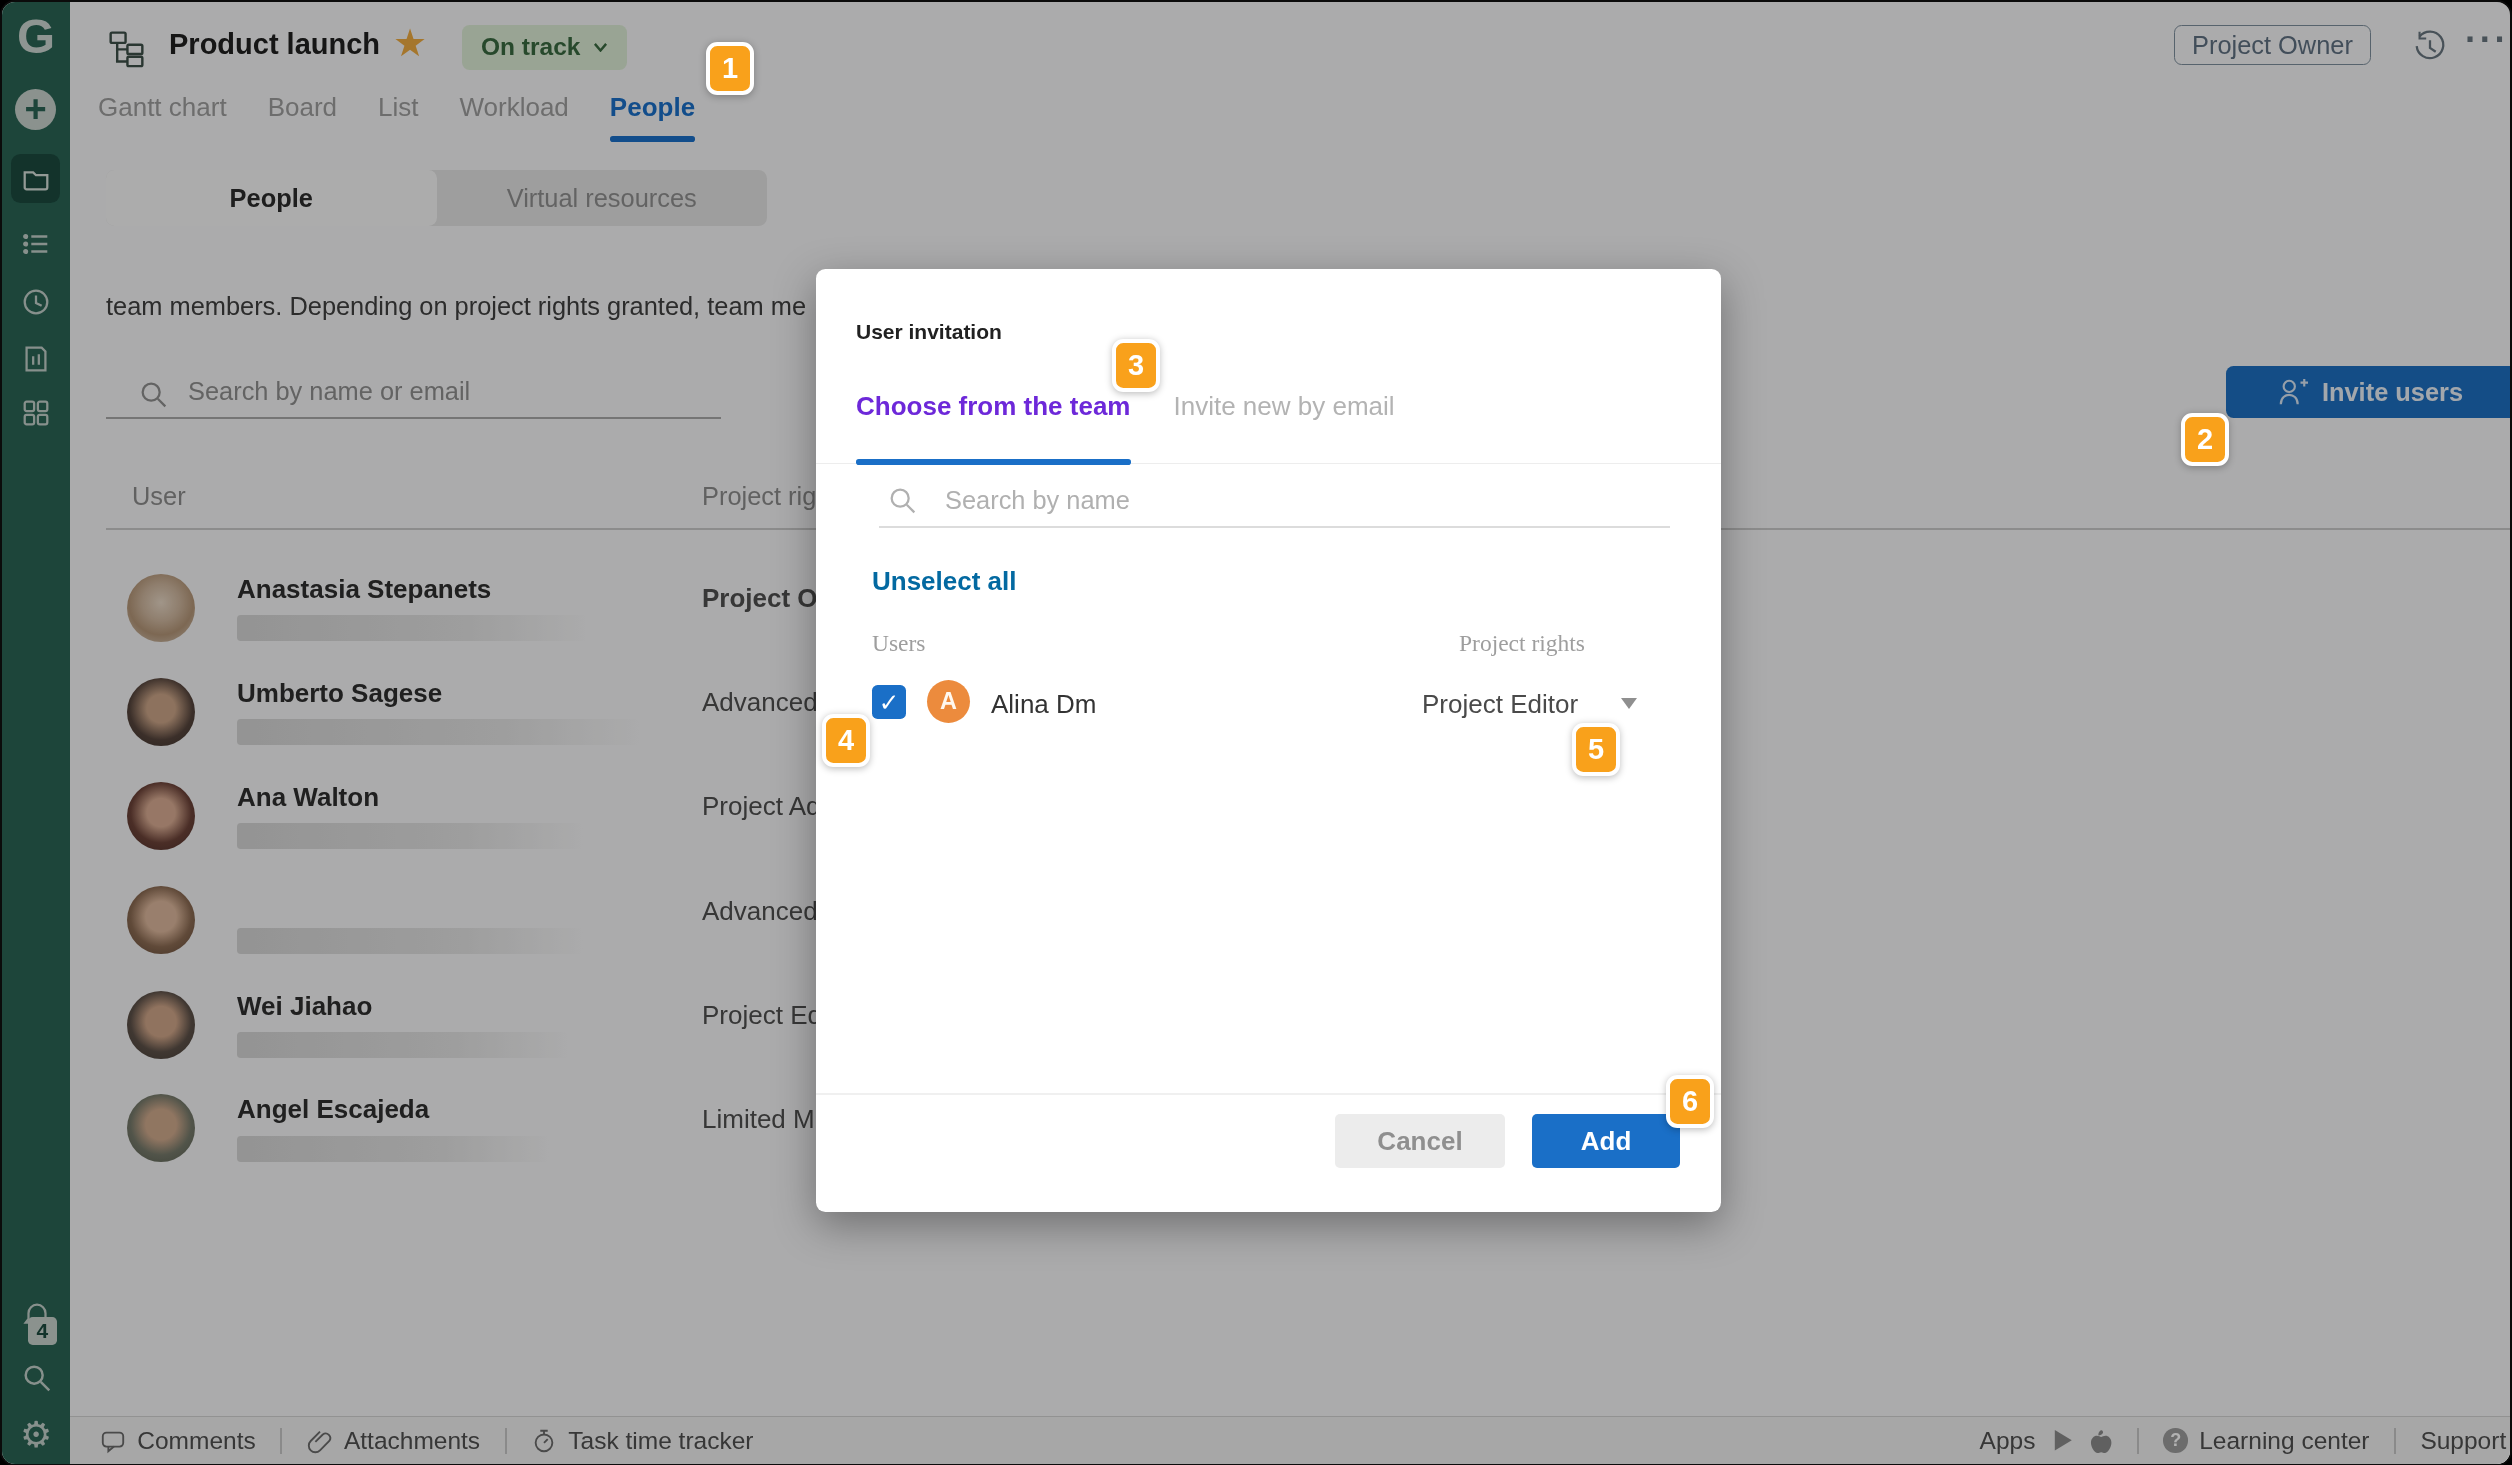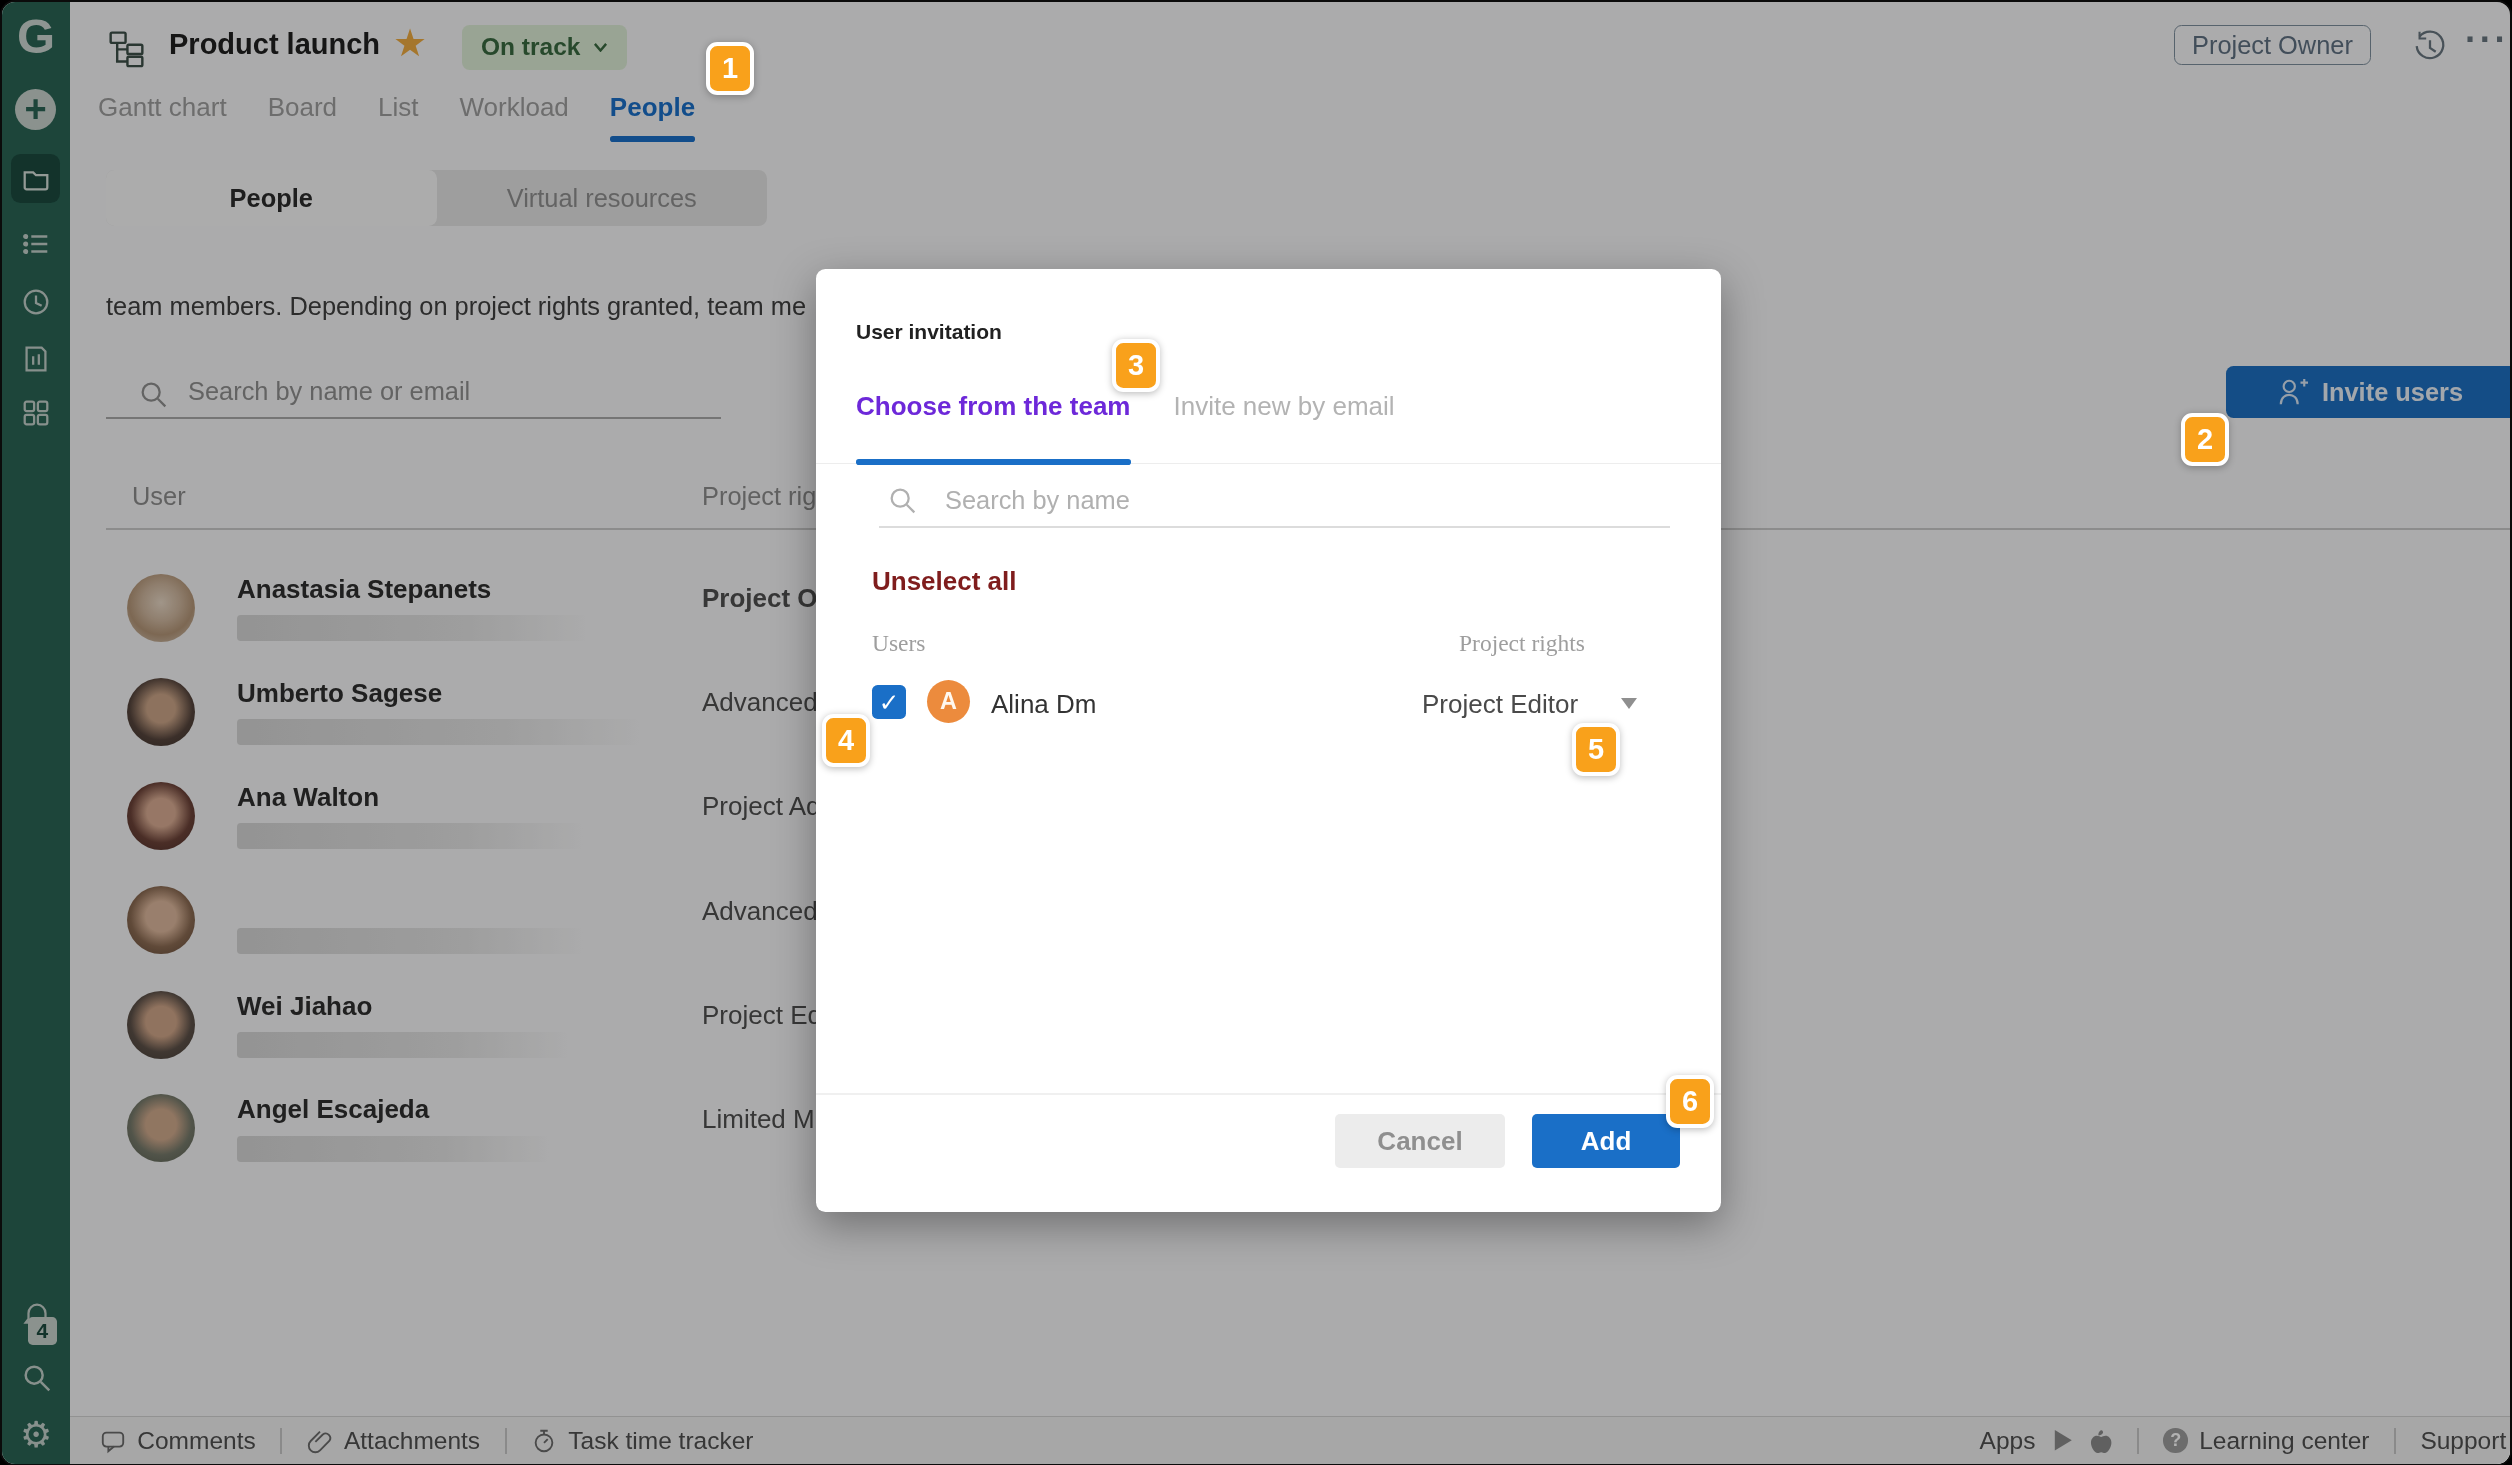--- a/index.html
+++ b/index.html
@@ -81,21 +81,21 @@
   .m-title{position:absolute;left:40px;top:51px;font-size:21px;font-weight:700;color:#212121;}
   .m-tabs{position:absolute;left:0;right:0;top:122px;height:73px;border-bottom:1.9px solid #ededed;
     display:flex;gap:43px;padding-left:40px;font-size:26px;box-sizing:border-box;}
   .m-tab{position:relative;color:#b3b3b3;}
   .m-tab.active{color:#6d28d9;font-weight:700;}
   .m-tab.active::after{content:"";position:absolute;left:0;right:0;bottom:-1.9px;height:5.6px;border-radius:2.8px;background:#1a6fc7;}
   .m-search{position:absolute;left:127px;top:216px;width:640px;border:none;outline:none;background:transparent;
     font-size:25.4px;color:#3f3f3f;font-family:"Liberation Sans",sans-serif;}
   .m-search::placeholder{color:#b0b0b0;}
   .m-search-line{position:absolute;left:63px;top:257px;width:791px;height:1.9px;background:#dcdcdc;}
-  .m-unselect{position:absolute;left:56px;top:297px;font-size:26px;font-weight:700;color:#7f1d1d;}
+  .m-unselect{position:absolute;left:56px;top:297px;font-size:26px;font-weight:700;color:#0369a1;}
   .m-col{position:absolute;top:361px;font-size:23.5px;color:#9e9e9e;font-family:Liberation Serif, serif;}
   .m-check{position:absolute;left:56px;top:416px;width:34px;height:34px;border-radius:5.6px;background:#1a6fc7;
     color:#fff;font-size:24.5px;display:flex;align-items:center;justify-content:center;}
   .m-avatar{position:absolute;left:111px;top:411px;width:43px;height:43px;border-radius:50%;background:#ec8b3d;
     color:#fff8ef;font-size:23.5px;font-weight:700;display:flex;align-items:center;justify-content:center;}
   .m-name{position:absolute;left:175px;top:420px;font-size:26px;color:#333;}
   .m-rights{position:absolute;left:606px;top:420px;font-size:26px;color:#4a4a4a;}
   .m-arrow{position:absolute;left:805px;top:429px;width:0;height:0;border-left:8.5px solid transparent;
     border-right:8.5px solid transparent;border-top:11.3px solid #8f8f8f;}
   .m-footline{position:absolute;left:0;right:0;top:824px;height:1.9px;background:#f0f0f0;}

